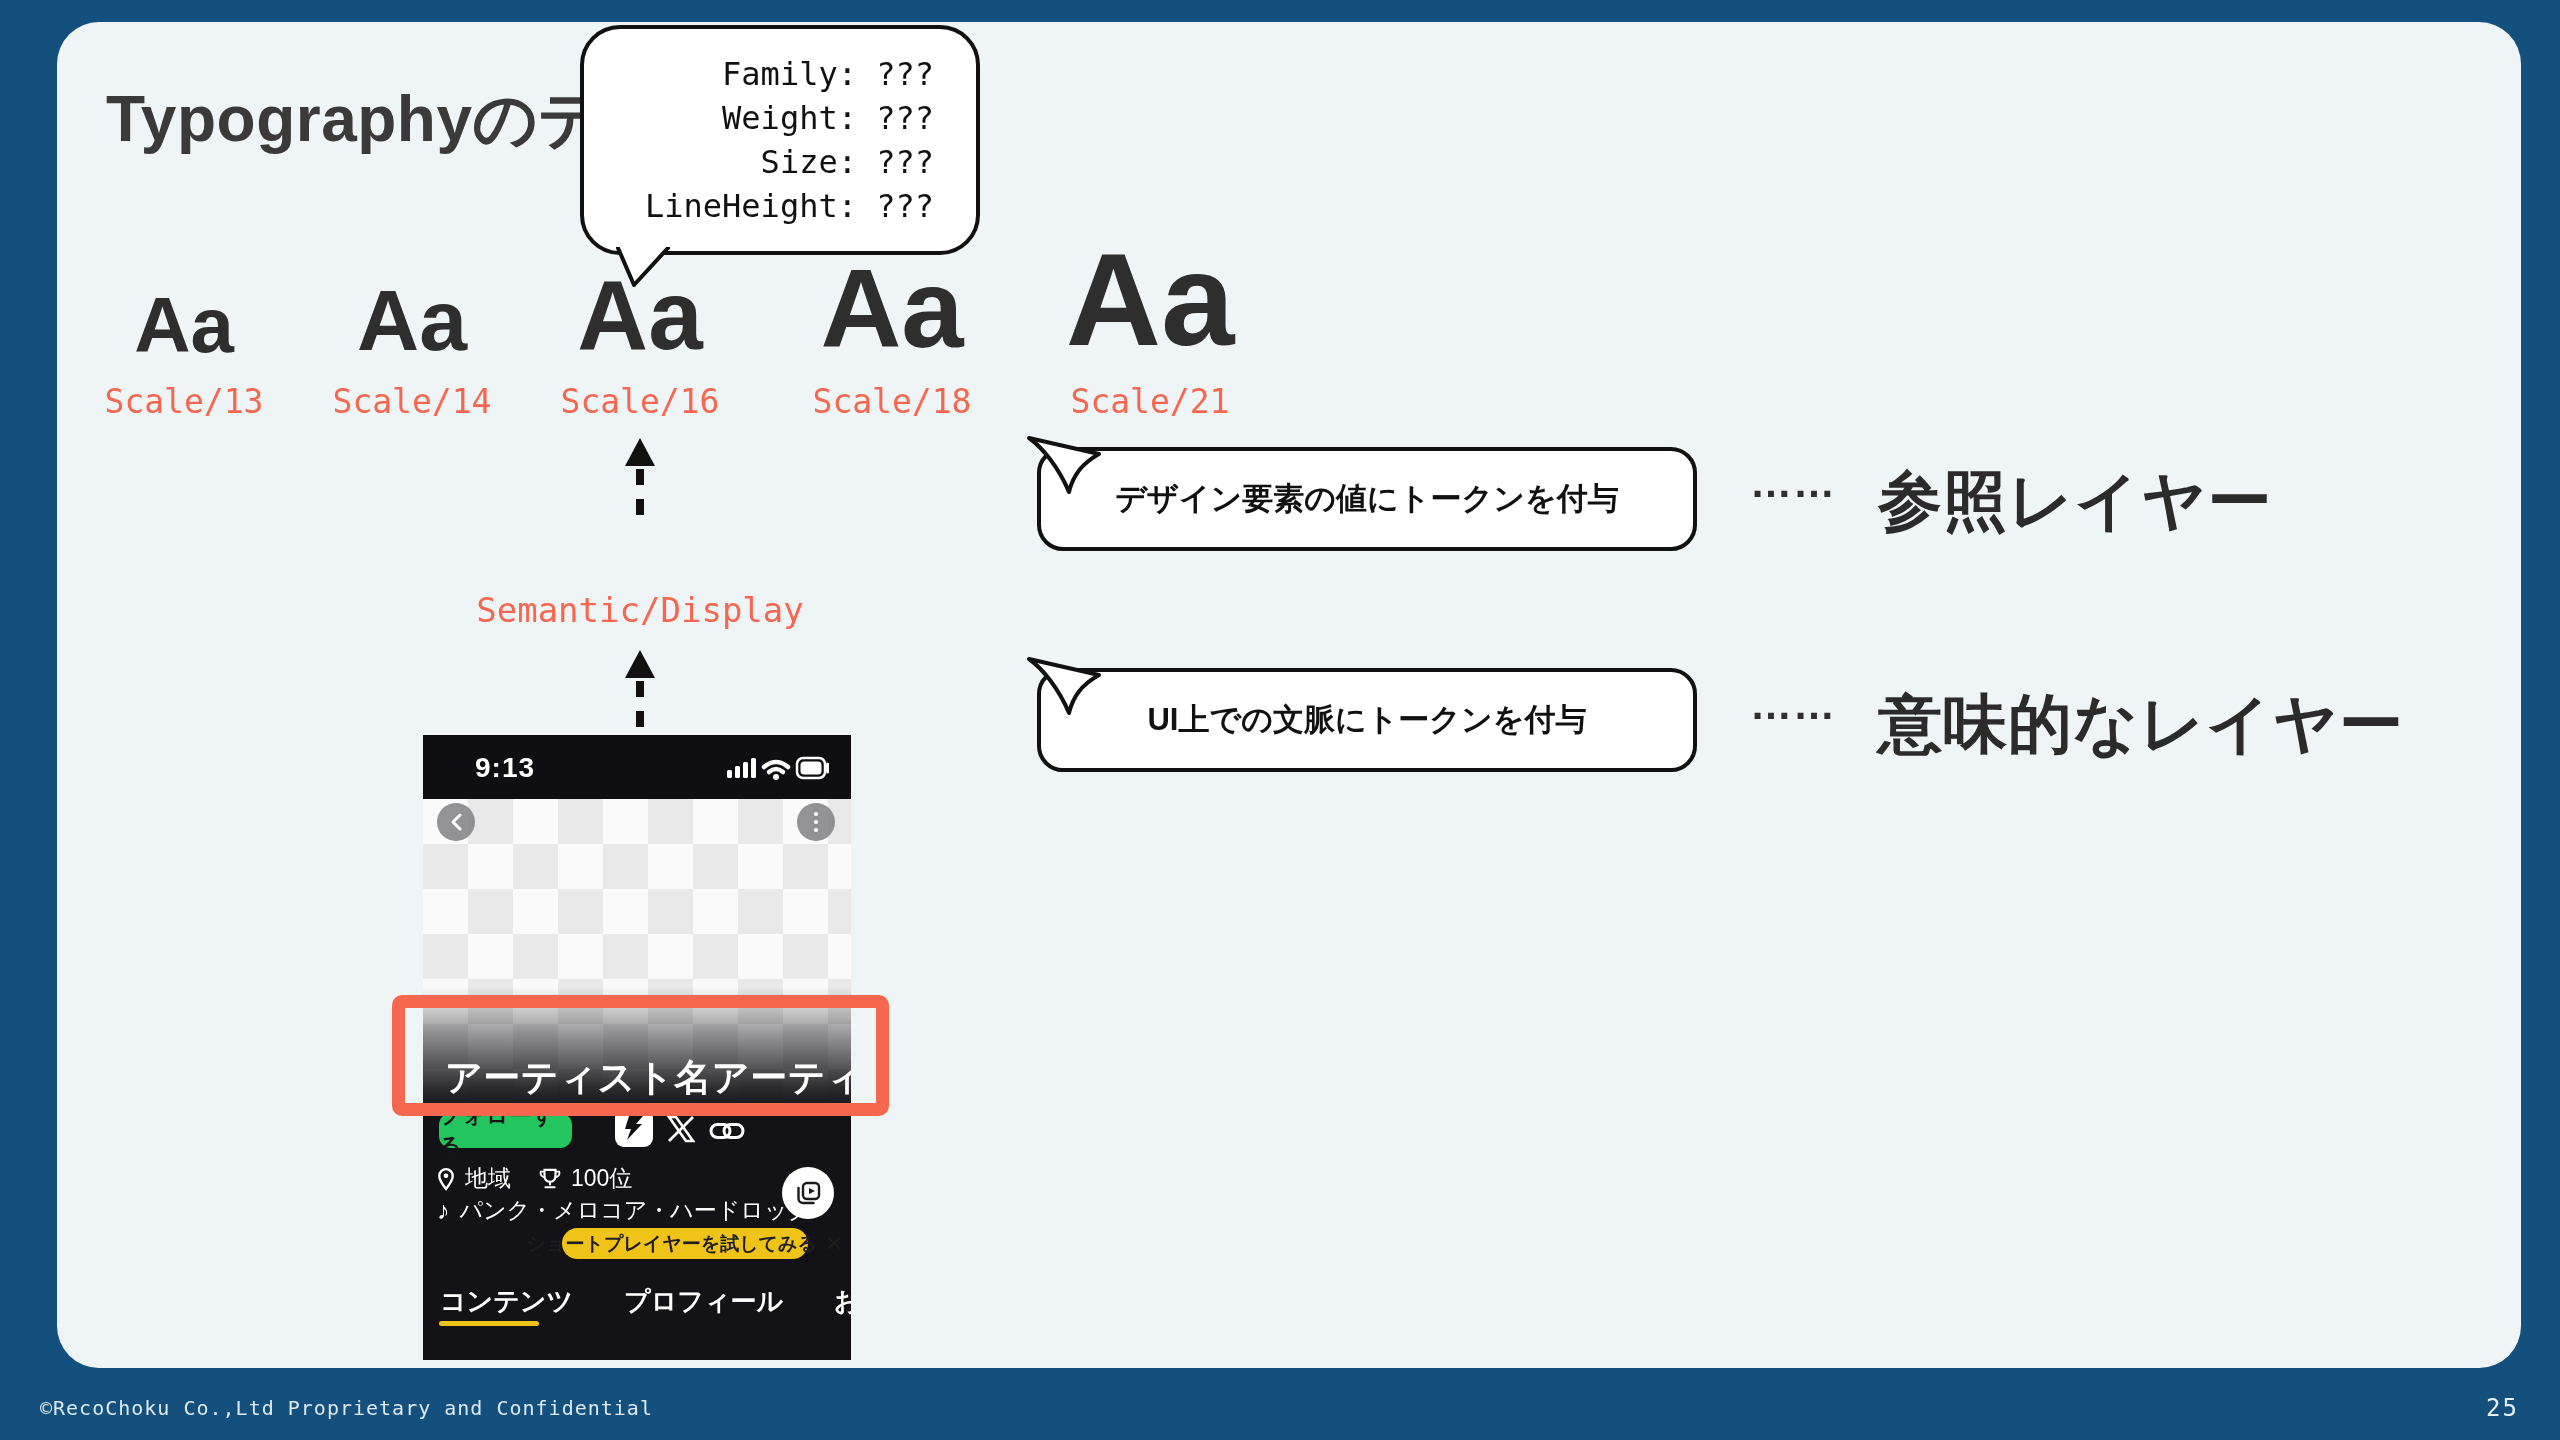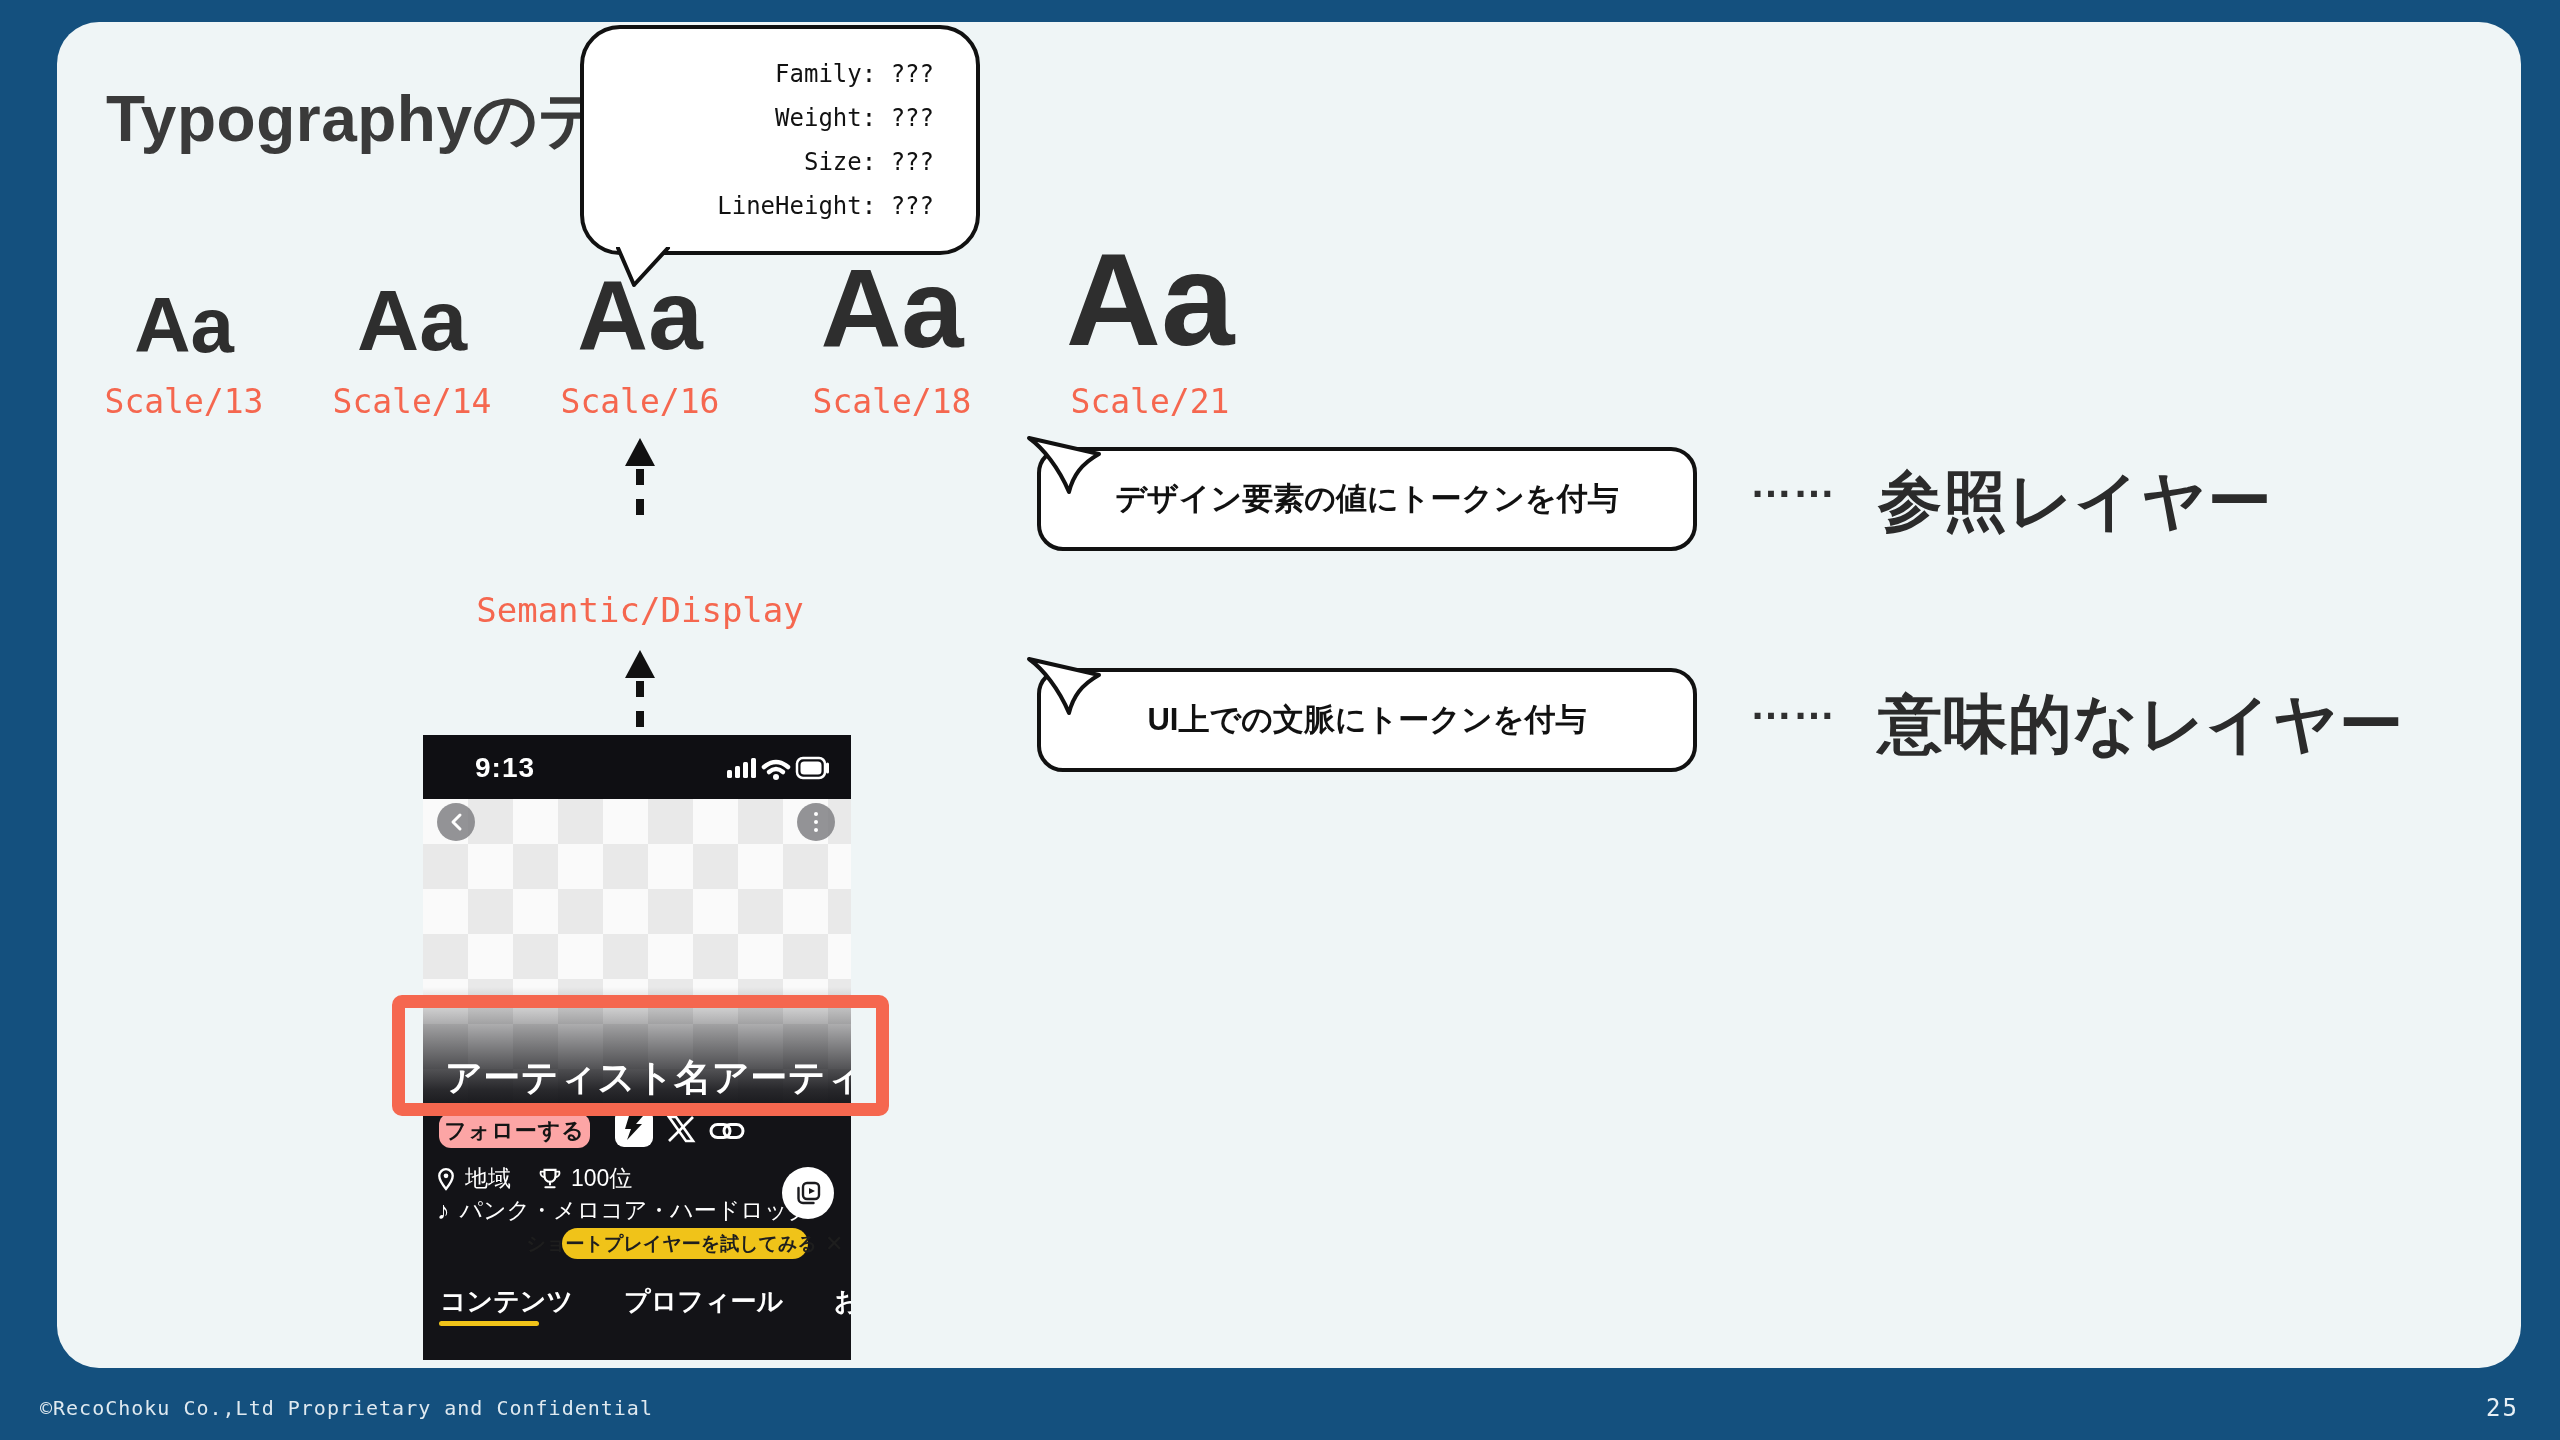--- a/index.html
+++ b/index.html
@@ -26,21 +26,21 @@
   
   .token-bubble{
     position:absolute;left:580px;top:25px;width:400px;height:230px;
     background:#fff;border:4px solid #111;border-radius:40px;
     box-sizing:border-box;z-index:20;
     display:flex;flex-direction:column;justify-content:center;
     padding:10px 42px 10px 20px;
   }
   .token-line{
     font-family:"DejaVu Sans Mono",monospace;
-    font-size:24px;line-height:44px;color:#111;text-align:right;white-space:nowrap;
+    font-size:32px;line-height:44px;color:#111;text-align:right;white-space:nowrap;
   }
   .token-tail{position:absolute;left:32px;top:calc(100% - 4px);z-index:21;}
 
   
   .scale-item{
     position:absolute;top:220px;width:260px;margin-left:-130px;text-align:center;
   }
   .aa-box{height:142px;display:flex;align-items:flex-end;justify-content:center;
     color:#2E2E2E;font-weight:700;line-height:.95;}
   .s13 .aa-box{font-size:78px;}
@@ -125,22 +125,22 @@
   .menu-dots i{width:4px;height:4px;border-radius:50%;background:#fff;display:block;}
   .artist-grad{
     position:absolute;left:0;top:252px;width:100%;height:125px;
     background:linear-gradient(180deg,rgba(19,19,23,0) 0%,rgba(19,19,23,.45) 40%,rgba(19,19,23,.9) 82%,#131317 100%);
   }
   .artist-name{
     position:absolute;left:22px;top:318px;color:#fff;font-size:37px;font-weight:700;
     white-space:nowrap;letter-spacing:.5px;
   }
   .follow-btn{
-    position:absolute;left:16px;top:378px;width:151px;height:35px;border-radius:12px;
-    background:#fca5a5;color:#141414;font-size:22px;font-weight:700;
+    position:absolute;left:16px;top:378px;width:133px;height:35px;border-radius:12px;
+    background:#22c55e;color:#141414;font-size:22px;font-weight:700;
     display:flex;align-items:center;justify-content:center;letter-spacing:1px;
   }
   .genie-btn{
     position:absolute;left:192px;top:374px;width:38px;height:38px;border-radius:9px;
     background:#fff;display:flex;align-items:center;justify-content:center;
   }
   .x-btn{position:absolute;left:243px;top:380px;}
   .link-btn{position:absolute;left:286px;top:386px;}
   .info-row{position:absolute;color:#fff;font-size:23px;display:flex;align-items:center;}
   .row-region{left:14px;top:428px;gap:10px;}

